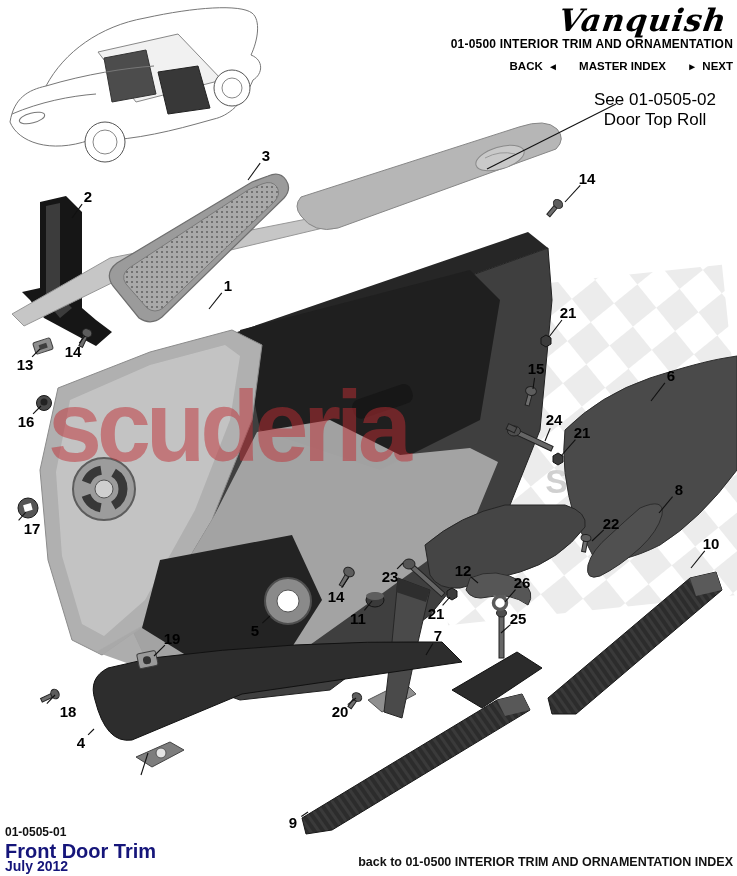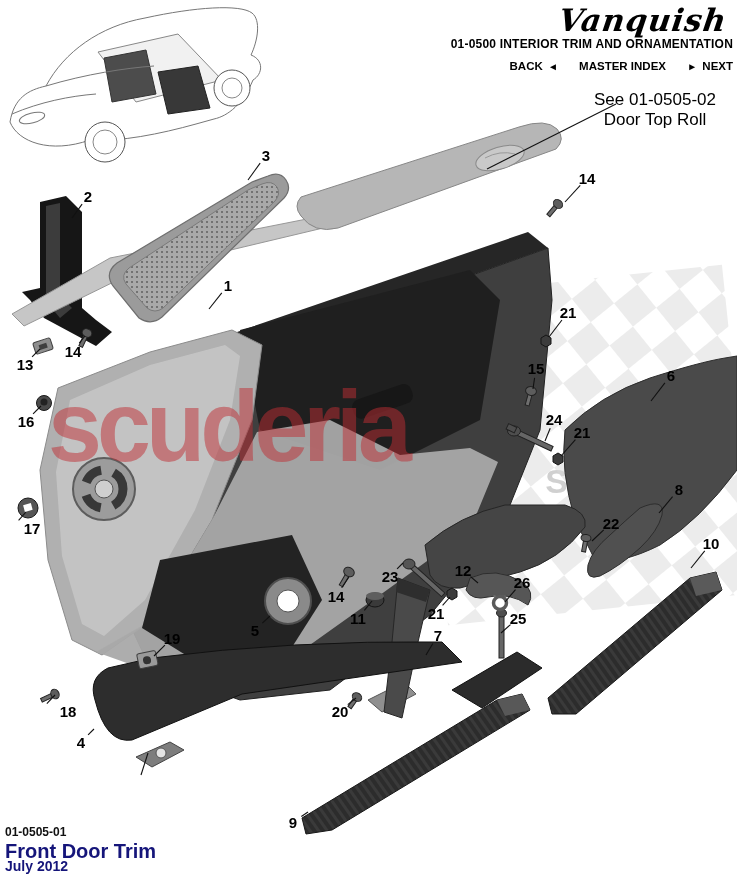--- a/index.html
+++ b/index.html
@@ -306,14 +306,15 @@
       <span class="arrow">◄</span>
       <span class="gap">MASTER INDEX</span>
       <span class="arrow gap">►</span>
       <span>NEXT</span>
     </div>
   </div>
 
   <div class="footer-num">01-0505-01</div>
   <div class="footer-title">Front Door Trim</div>
   <div class="footer-date">July 2012</div>
+  <div class="footer-back">back to 01-0500 INTERIOR TRIM AND ORNAMENTATION INDEX</div>
 
 </div>
 
 </body></html>

